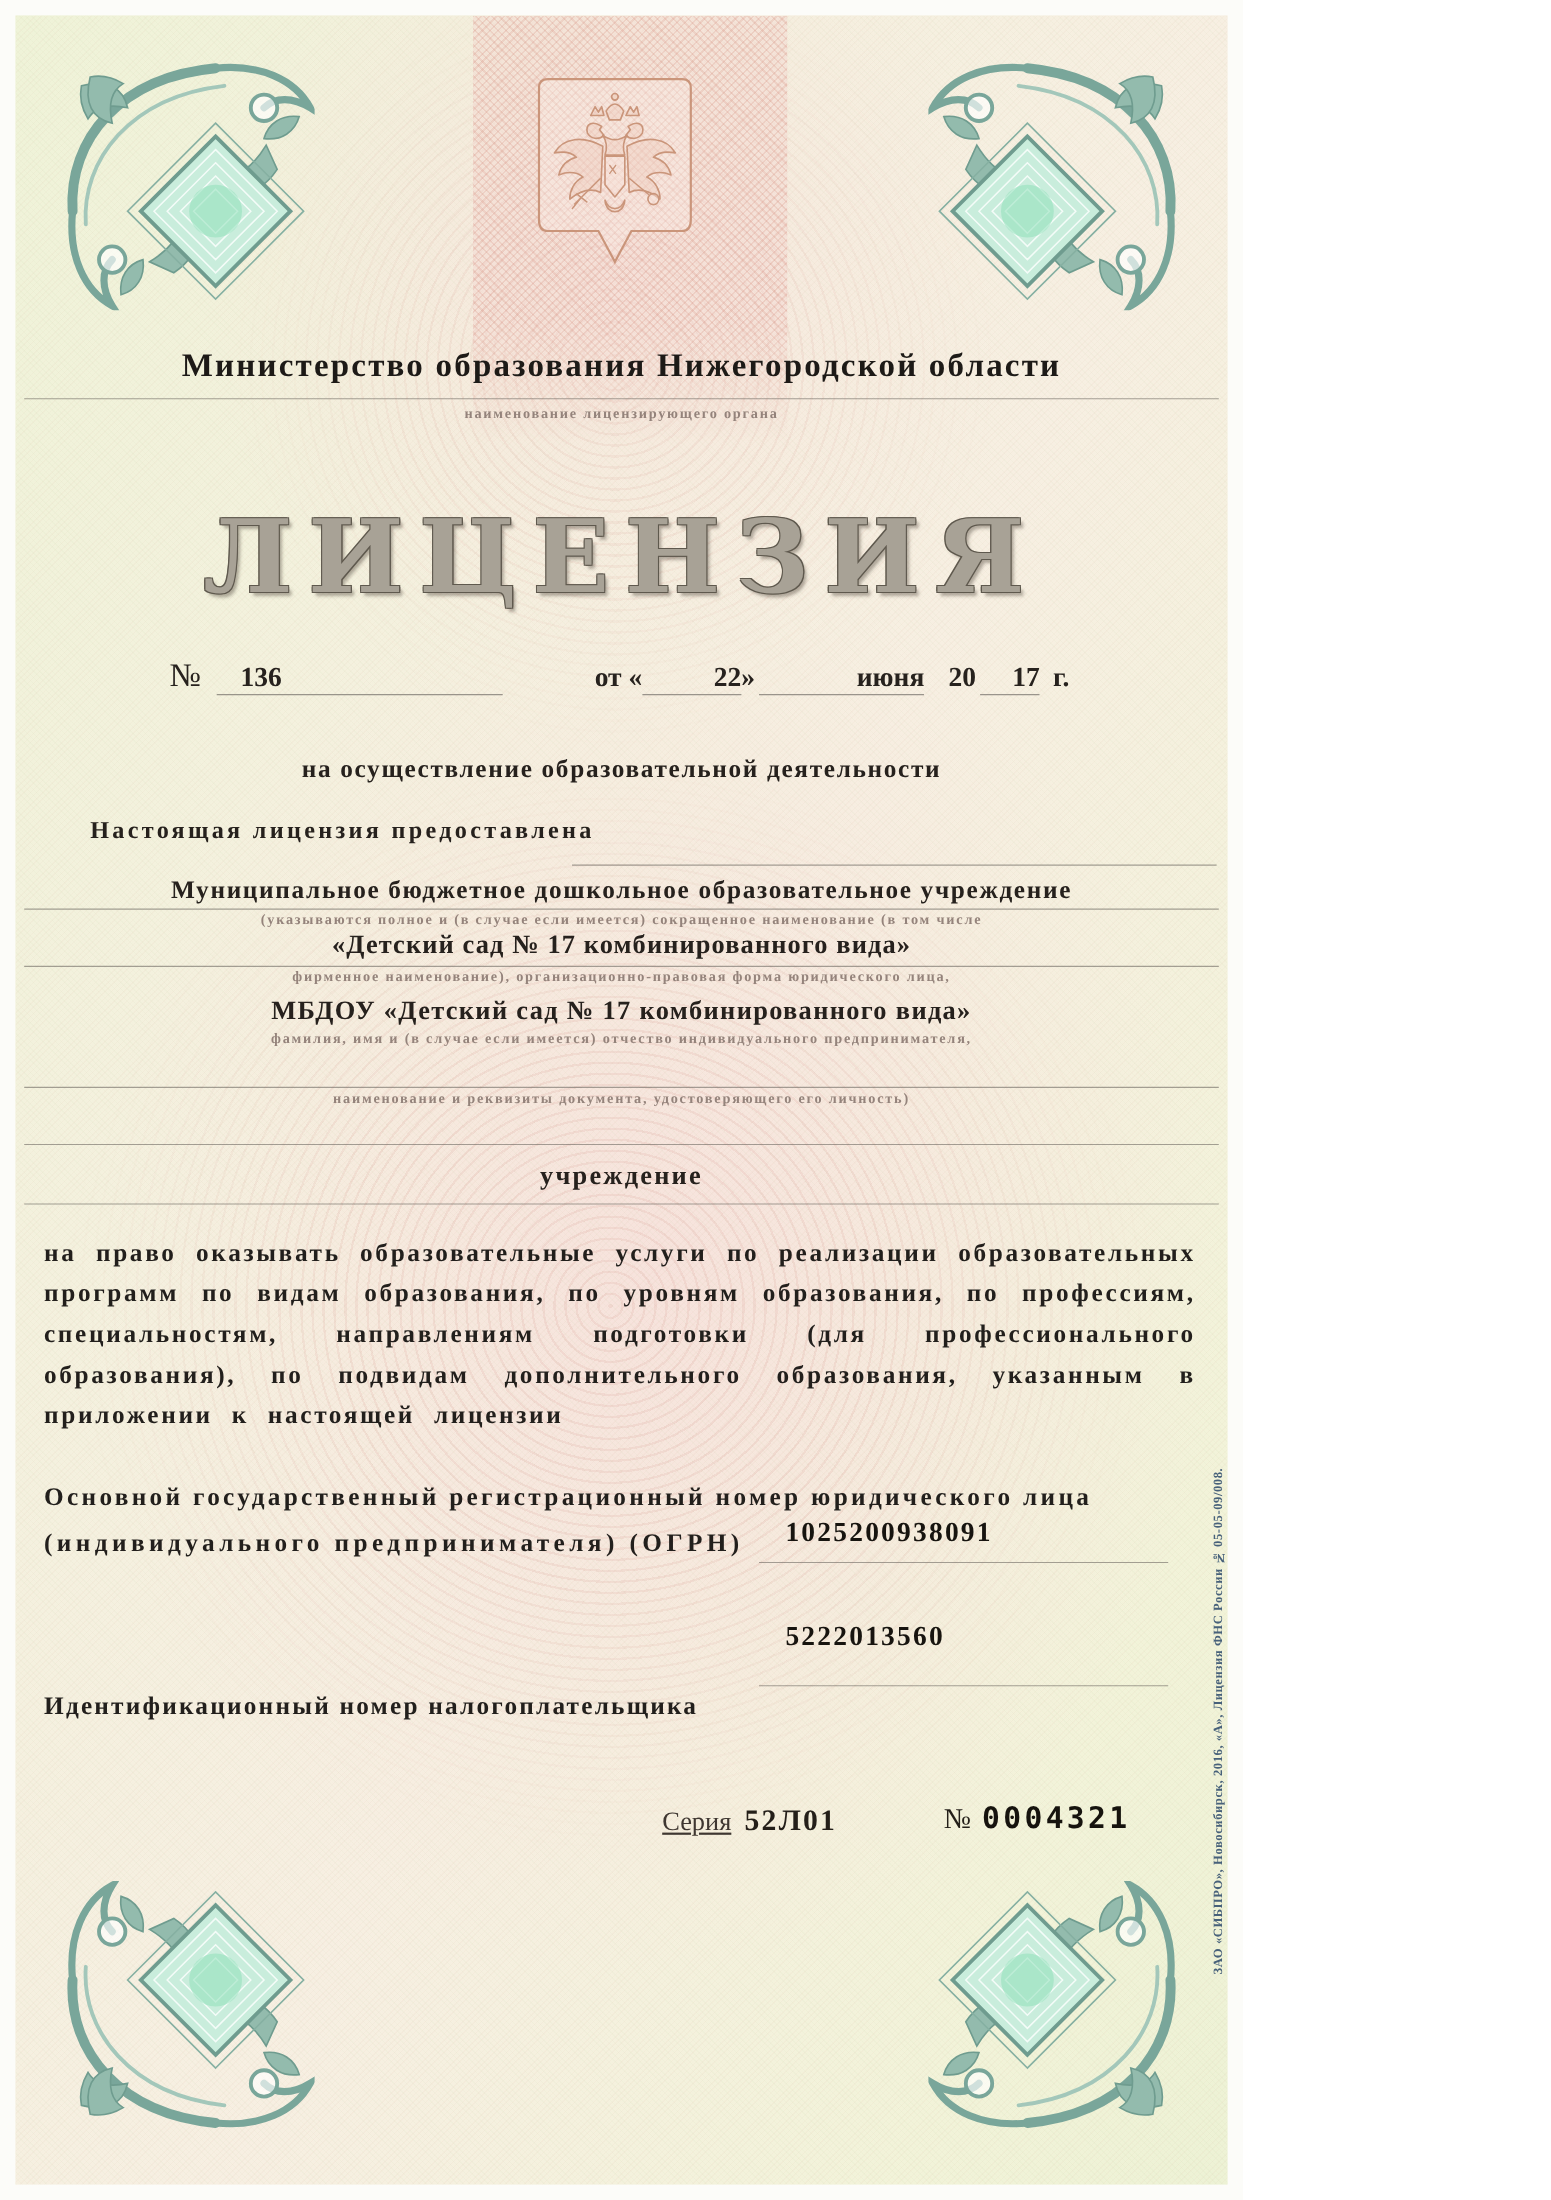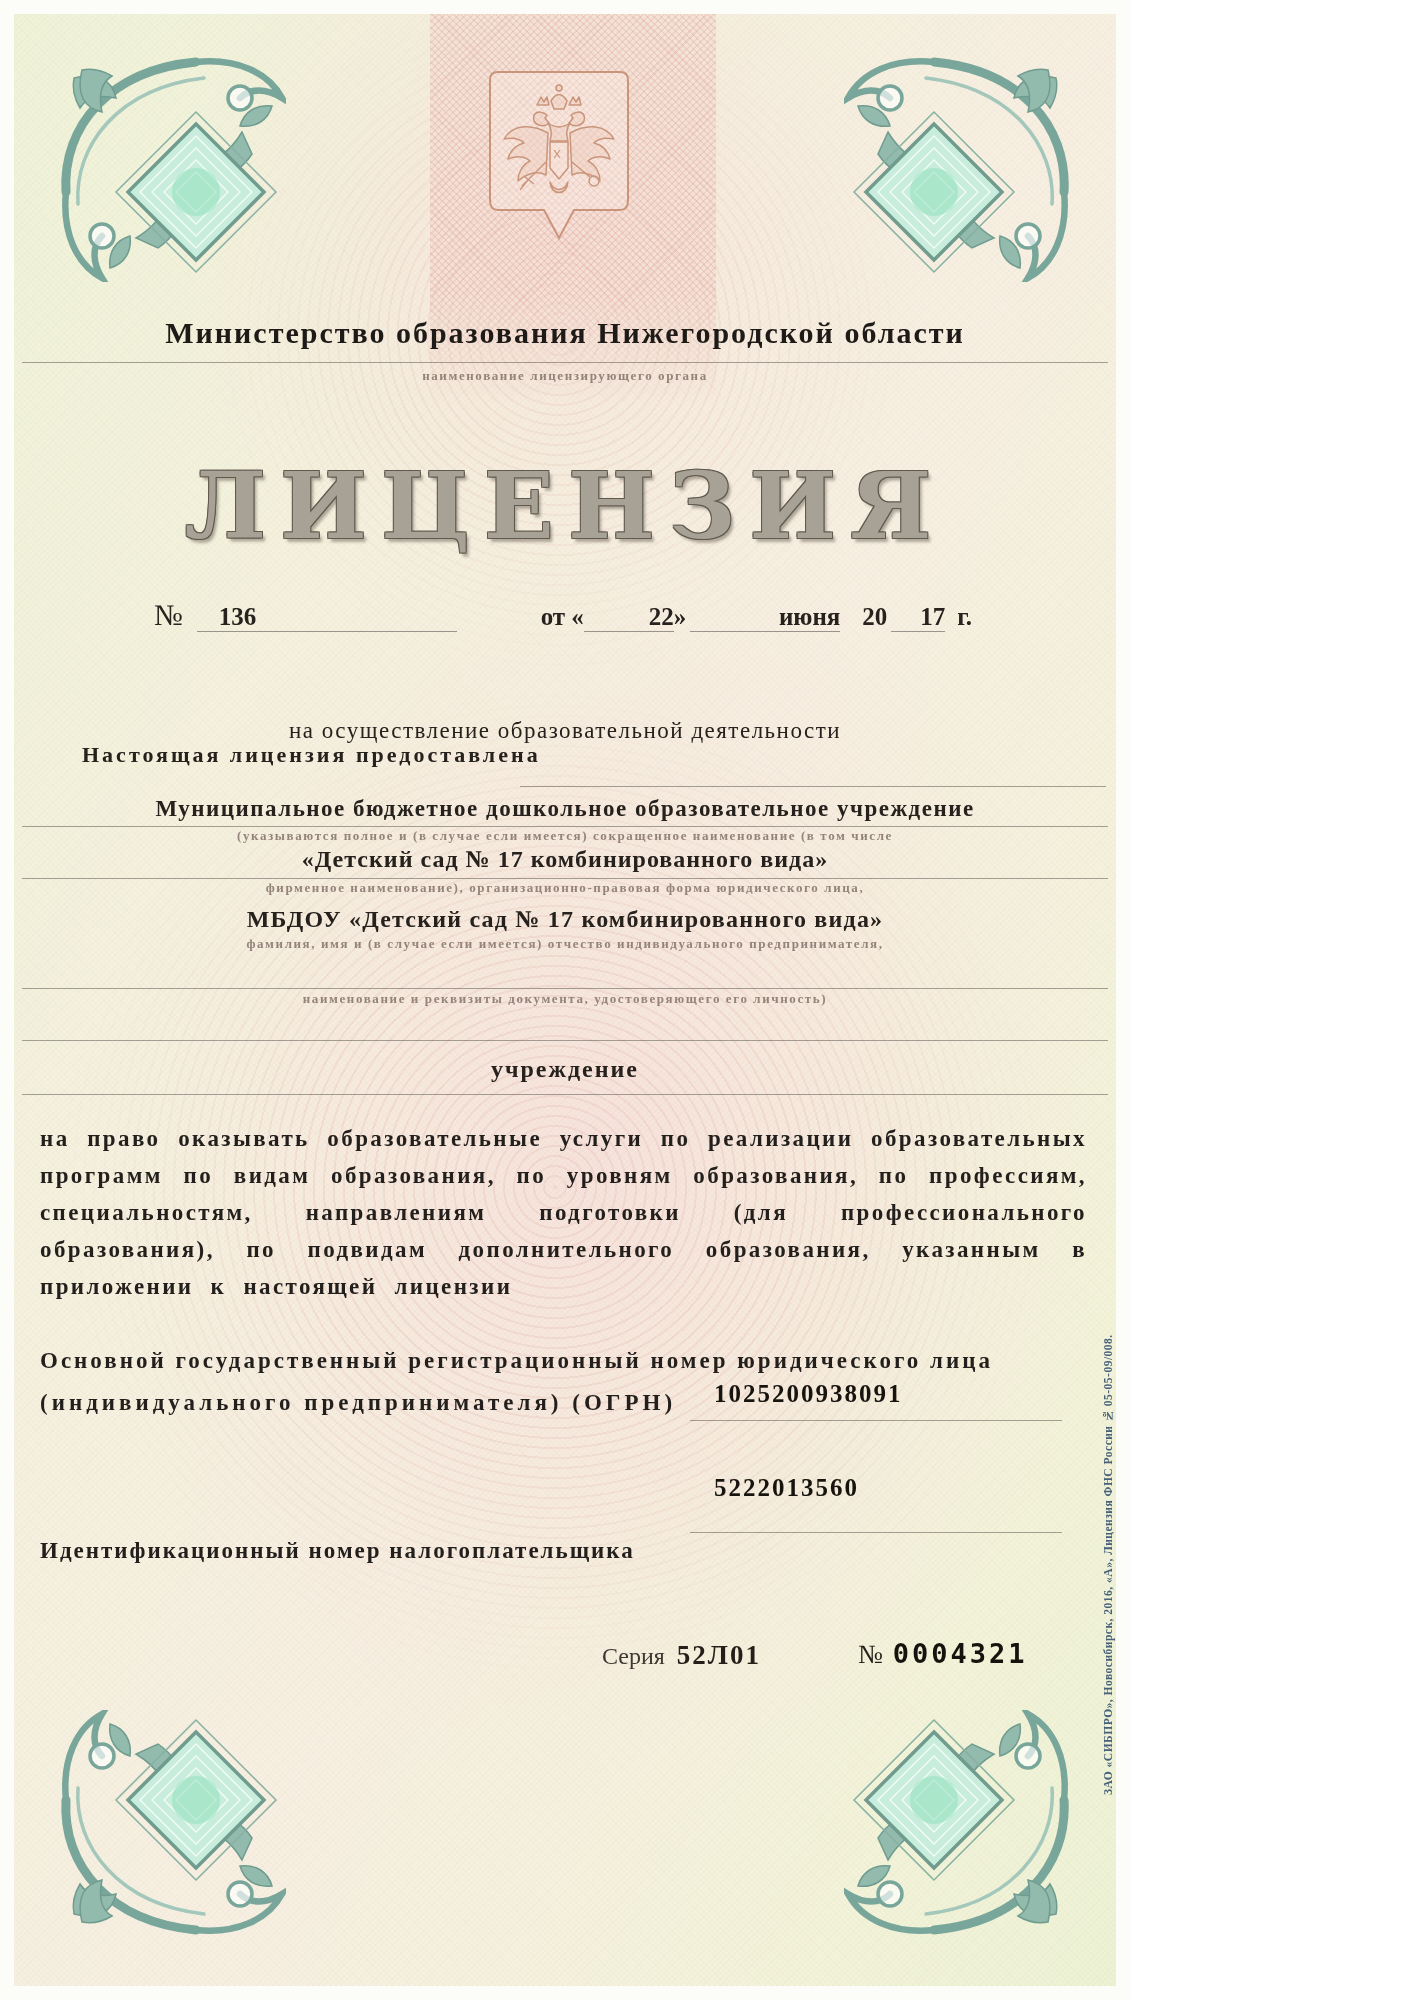--- a/index.html
+++ b/index.html
@@ -75,40 +75,40 @@
   .no-sign{font-size:30px;font-weight:normal;}
   .fill{border-bottom:1px solid rgba(105,100,95,.65);text-align:right;}
   .f1{width:238px;margin-left:14px;text-align:left;padding-left:22px;}
   .dp{margin-left:84px;}
   .f2{width:90px;}
   .f3{width:150px;margin-left:4px;}
   .cent{margin-left:22px;}
   .f4{width:54px;margin-left:4px;}
   .era{margin-left:12px;}
 
-  .subtitle{top:704px;font-size:23px;font-weight:normal;letter-spacing:1.5px;}
+  .subtitle{top:672px;font-size:23px;font-weight:bold;letter-spacing:1.5px;}
   .granted{top:728px;left:68px;font-size:22px;font-weight:bold;letter-spacing:3px;}
   .org-full{top:782px;font-size:23px;font-weight:bold;letter-spacing:1.5px;}
   .org-short{top:832px;font-size:24px;font-weight:bold;letter-spacing:1px;}
   .org-abbrev{top:892px;font-size:24px;font-weight:bold;letter-spacing:1.2px;text-align:center;}
   .org-type{top:1042px;font-size:24px;font-weight:bold;letter-spacing:2px;}
 
   .rights{top:1106px;left:26px;width:1047px;font-size:23px;font-weight:bold;line-height:37px;
     text-align:justify;letter-spacing:2.4px;word-spacing:9px;color:#221f1c;}
 
   .lbl{font-size:23px;font-weight:bold;letter-spacing:3px;color:#221f1c;white-space:nowrap;}
   .ogrn1{top:1334px;left:26px;}
   .ogrn2{top:1376px;left:26px;letter-spacing:4px;}
   .val{font-size:25px;font-weight:bold;letter-spacing:2px;color:#17140f;white-space:nowrap;}
   .ogrn-val{top:1366px;left:700px;}
   .inn-val{top:1460px;left:700px;}
   .inn-lbl{top:1488px;left:26px;letter-spacing:2px;margin-top:36px;}
 
   .series-row{top:1626px;left:588px;display:flex;align-items:baseline;gap:12px;}
-  .series-label{font-size:24px;color:#3f3731;}
+  .series-label{font-size:24px;color:#3f3731;text-decoration:underline;}
   .series-value{font-size:27px;font-weight:bold;letter-spacing:2px;color:#241f19;}
   .formno-row{top:1624px;left:844px;display:flex;align-items:baseline;gap:10px;}
   .formno-sign{font-size:26px;color:#241f19;}
   .formno-digits{font-family:"DejaVu Sans Mono","Liberation Mono",monospace;
     font-size:27px;font-weight:bold;letter-spacing:3px;color:#16130e;}
 
   .printer-note{position:absolute;right:16px;top:1290px;height:505px;
     writing-mode:vertical-rl;transform:rotate(180deg);
     font-size:11.5px;font-weight:bold;letter-spacing:.5px;color:#47617a;white-space:nowrap;}
 </style>

